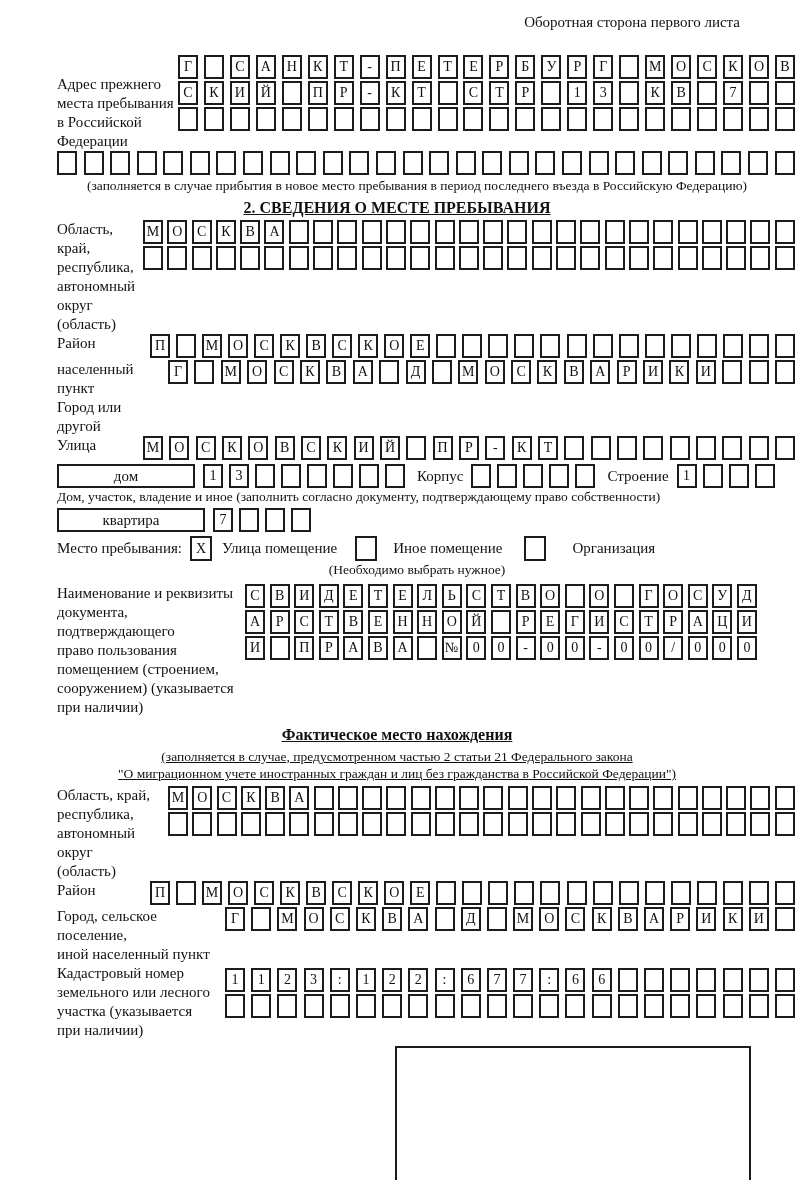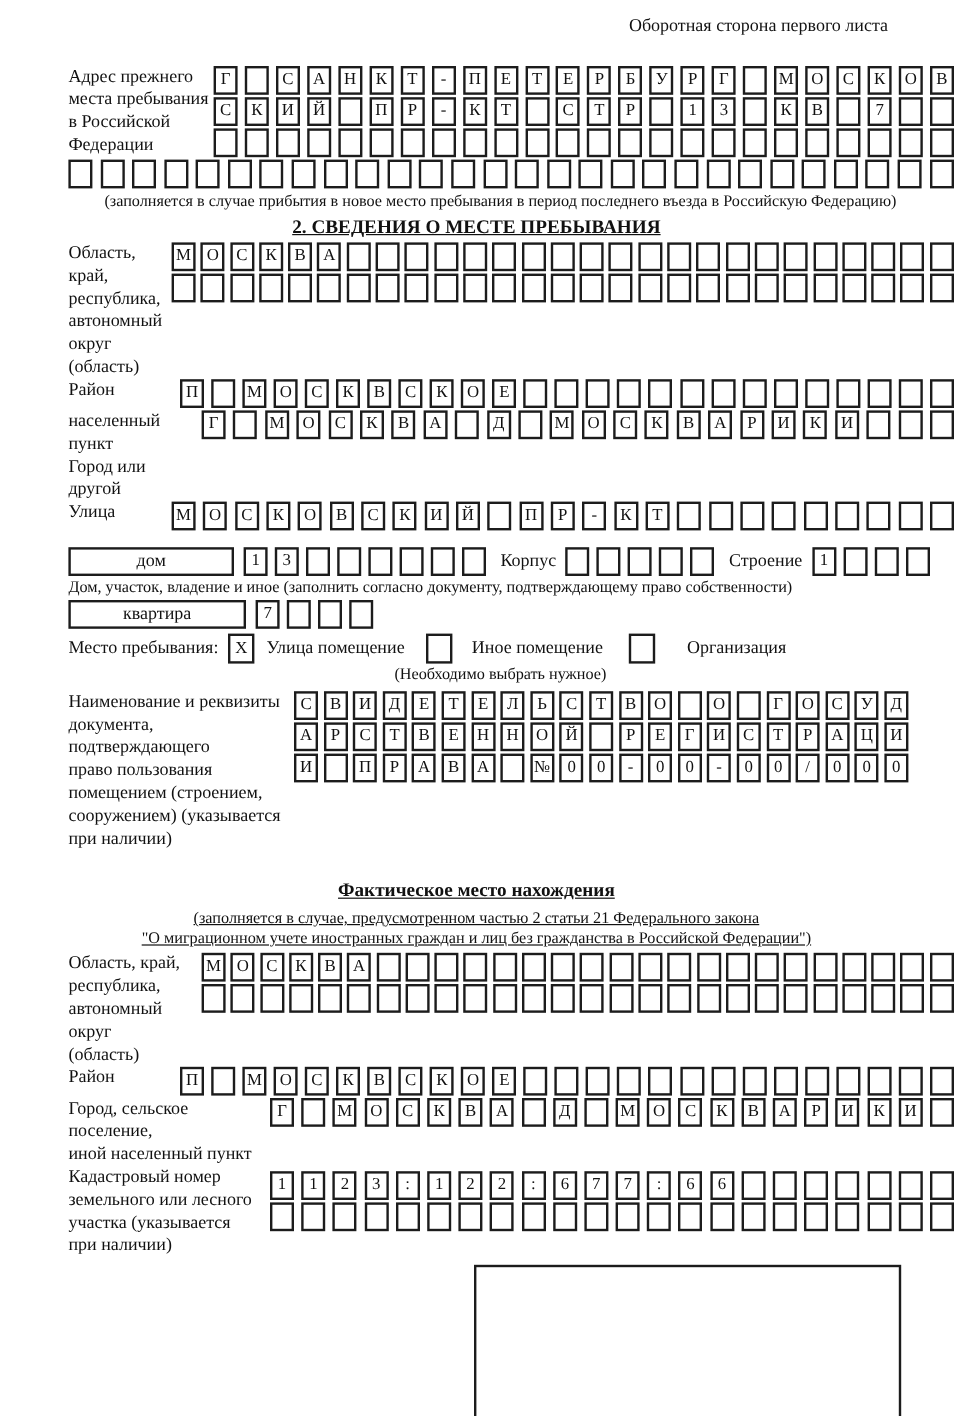--- a/index.html
+++ b/index.html
@@ -34,31 +34,31 @@
   .inline-row{display:flex;align-items:center;margin-top:4px;}
   .checkbox{
     width:22px;height:25px;box-sizing:border-box;border:2px solid #1c1c1c;
     display:flex;align-items:center;justify-content:center;font-size:14px;flex-shrink:0;
   }
   .stamp-box{
     box-sizing:border-box;border:2.5px solid #1c1c1c;
     width:356px;height:172px;margin-left:338px;margin-top:6px;background:#fff;
   }
   .mt2{margin-top:2px;}.mt3{margin-top:3px;}.mt4{margin-top:4px;}
-  .mt6{margin-top:6px;}.mt8{margin-top:24px;}.mt24{margin-top:24px;}
+  .mt6{margin-top:6px;}.mt8{margin-top:8px;}.mt24{margin-top:24px;}
 </style>
 </head>
 <body>
 
 <div class="page">
 
   <div class="hdr">Оборотная сторона первого листа</div>
 
   <div class="form-group mt24">
-    <div class="lbl" style="width:121px;">
+    <div class="lbl" style="width:121px;margin-top:20px;">
       <div>Адрес прежнего</div>
       <div>места пребывания</div>
       <div>в Российской</div>
       <div>Федерации</div>
     </div>
     <div class="rows">
       <div class="cells">
           <div class="cell">Г</div>
           <div class="cell"></div>
           <div class="cell">С</div>
@@ -335,21 +335,21 @@
           <div class="cell"></div>
           <div class="cell"></div>
           <div class="cell"></div>
           <div class="cell"></div>
           <div class="cell"></div>
           <div class="cell"></div>
         </div>
       </div>
   </div>
 
-  <div class="inline-row mt2" style="margin-top:12px;text-align:center;">
+  <div class="inline-row mt2" style="margin-top:2px;text-align:center;">
     <div class="widebox" style="width:138px;">дом</div>
     <div class="cells-gap" style="margin:0 0 0 8px;">
         <div class="cell">1</div>
         <div class="cell">3</div>
         <div class="cell"></div>
         <div class="cell"></div>
         <div class="cell"></div>
         <div class="cell"></div>
         <div class="cell"></div>
         <div class="cell"></div>

